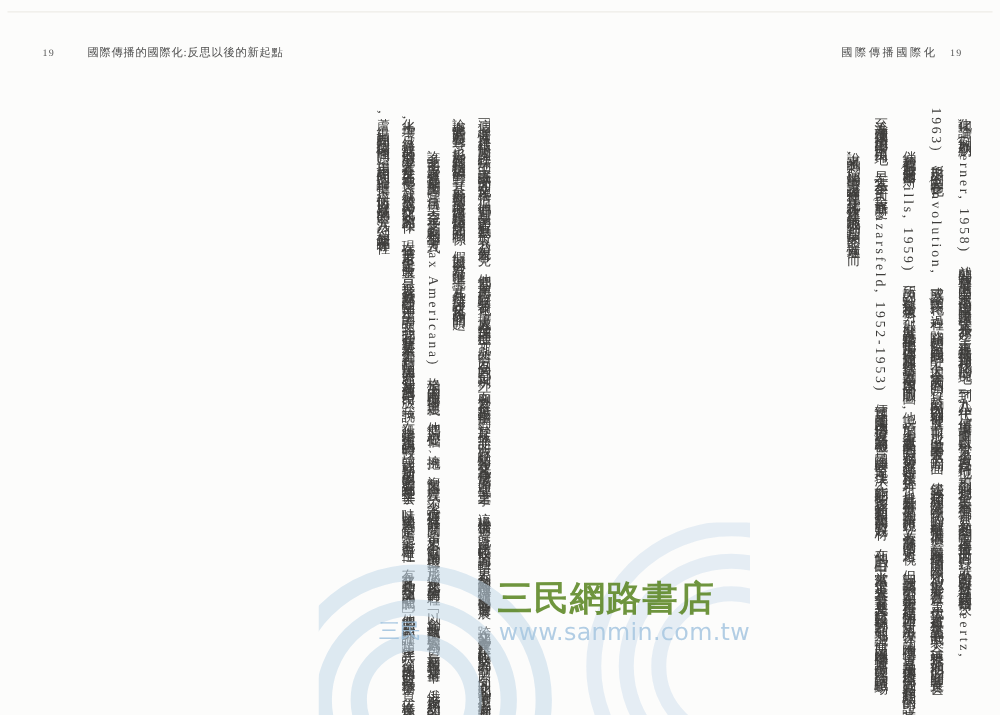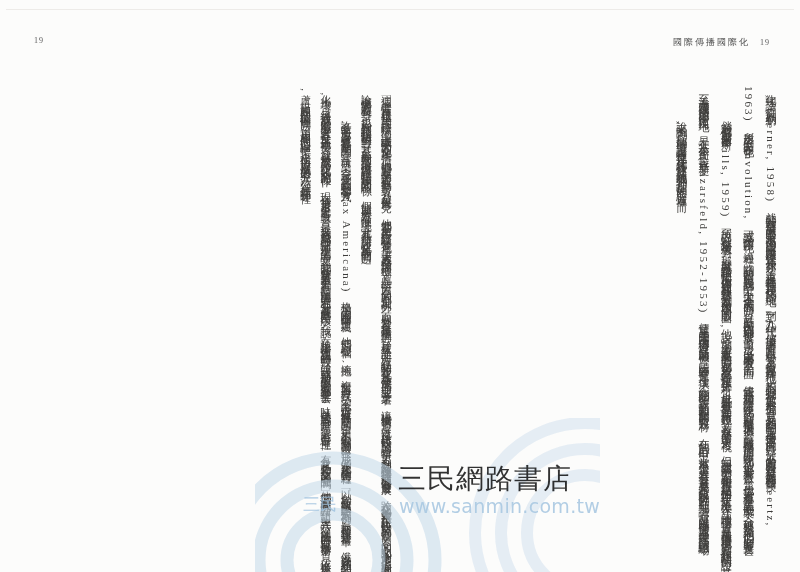--- a/index.html
+++ b/index.html
@@ -19,36 +19,37 @@
   .vtext{position:absolute;top:86px;height:476px;writing-mode:vertical-rl;text-orientation:mixed;
          color:#3d3c3a;overflow:visible;}
   .vtext p{margin:0;padding:0;}
   .vtext p.indent{text-indent:26px;}
   #right-text{right:18px;width:380px;font-size:11px;letter-spacing:2.2px;line-height:22.3px;}
   #left-text{right:403px;width:345px;font-size:10.8px;letter-spacing:2.2px;line-height:20.2px;}
 
   
   #watermark{position:absolute;left:0;top:0;width:800px;height:572px;pointer-events:none;}
   #wm-arcs{position:absolute;left:255px;top:418px;}
-  #wm-name{position:absolute;left:398px;top:460px;font-size:28px;font-weight:normal;
-           color:#000000;letter-spacing:1px;opacity:.8;
+  #wm-name{position:absolute;left:398px;top:460px;font-size:28px;font-weight:bold;
+           color:#4d7c0f;letter-spacing:1px;opacity:.8;
            font-family:"Liberation Serif","DejaVu Serif",serif;}
   #wm-url{position:absolute;left:388px;top:495px;font-size:19px;color:#aac9e2;opacity:.9;
           letter-spacing:0.3px;font-family:"DejaVu Sans","Liberation Sans",sans-serif;margin-left:11px;}
 </style>
 </head>
 <body>
 
 <div id="canvas">
 
   <div class="edge-line"></div>
 
   <div>
     <div class="rh rh-left">
       <span class="num">19</span>
+      <span class="ttl">國際傳播的國際化:反思以後的新起點</span>
     </div>
     <div class="vtext" id="left-text">
       <p>這個「普遍性」根植於美國「特殊的」土壤或歐洲的文化架構,但他們對其中的矛盾無動於衷,乃至視而不見。他們甚至把西方經驗普遍化,擴大成為全球的標準,凡與「西方」不同的都是「例外」,而例外又是無足輕重的,於是抹煞「非西方」經驗和跨文化意義便成了順理成章之事。這樣蠻橫霸道,既違反比較研究的邏輯,更不利於國際傳播領域的健康發展。跨文化的差異正是比較研究的骨髓,不同的文化和制度不但影響到理論概念的意義對等,也影響到經驗指標的對等,甚至影響到理論概念與經驗指標之間的關係。假如以西方為唯一準繩,尤其無法探討文化跨界的問題。</p>
       <p class="indent">許多非西方學者經過長期薰陶,耳濡目染,完全接受「美利堅和平方式」(Pax Americana)格局下的國際傳播定義。他們熱心提倡、擁抱、複製西方模式,不認為這樣做有什麼問題,更想不出有別的選擇,形成一個文化霸權的過程。以「創新擴散」的模式為例,最初種植在愛荷華、俄亥俄和紐約的文化土壤,一旦經過成群的海外學者在全球各地複製,就儼然成為跨文化研究的傑作。現在情形是不是已有改善?最近我應邀點評亞洲博士生的論文,我問在座聽眾是不是看到一幅美國研究在亞洲著色的殖民版?我說:「在設定學術議題的時候,韓國或新加坡的學者躲到哪裡去了?一味以美國馬首是瞻,還能有自主性、有文化互動和交流的空間嗎?」他們聽了我的評論,頓生詫異:從美國的研究目錄撕下一頁,依樣畫葫蘆,提出相同的技術性問題,援用相同的理論框架,模仿西方權威的研究方法,到底錯在哪裡?</p>
     </div>
   </div>
 
   <div>
     <div class="rh rh-right">
       <span class="ttl">國際傳播國際化</span>

